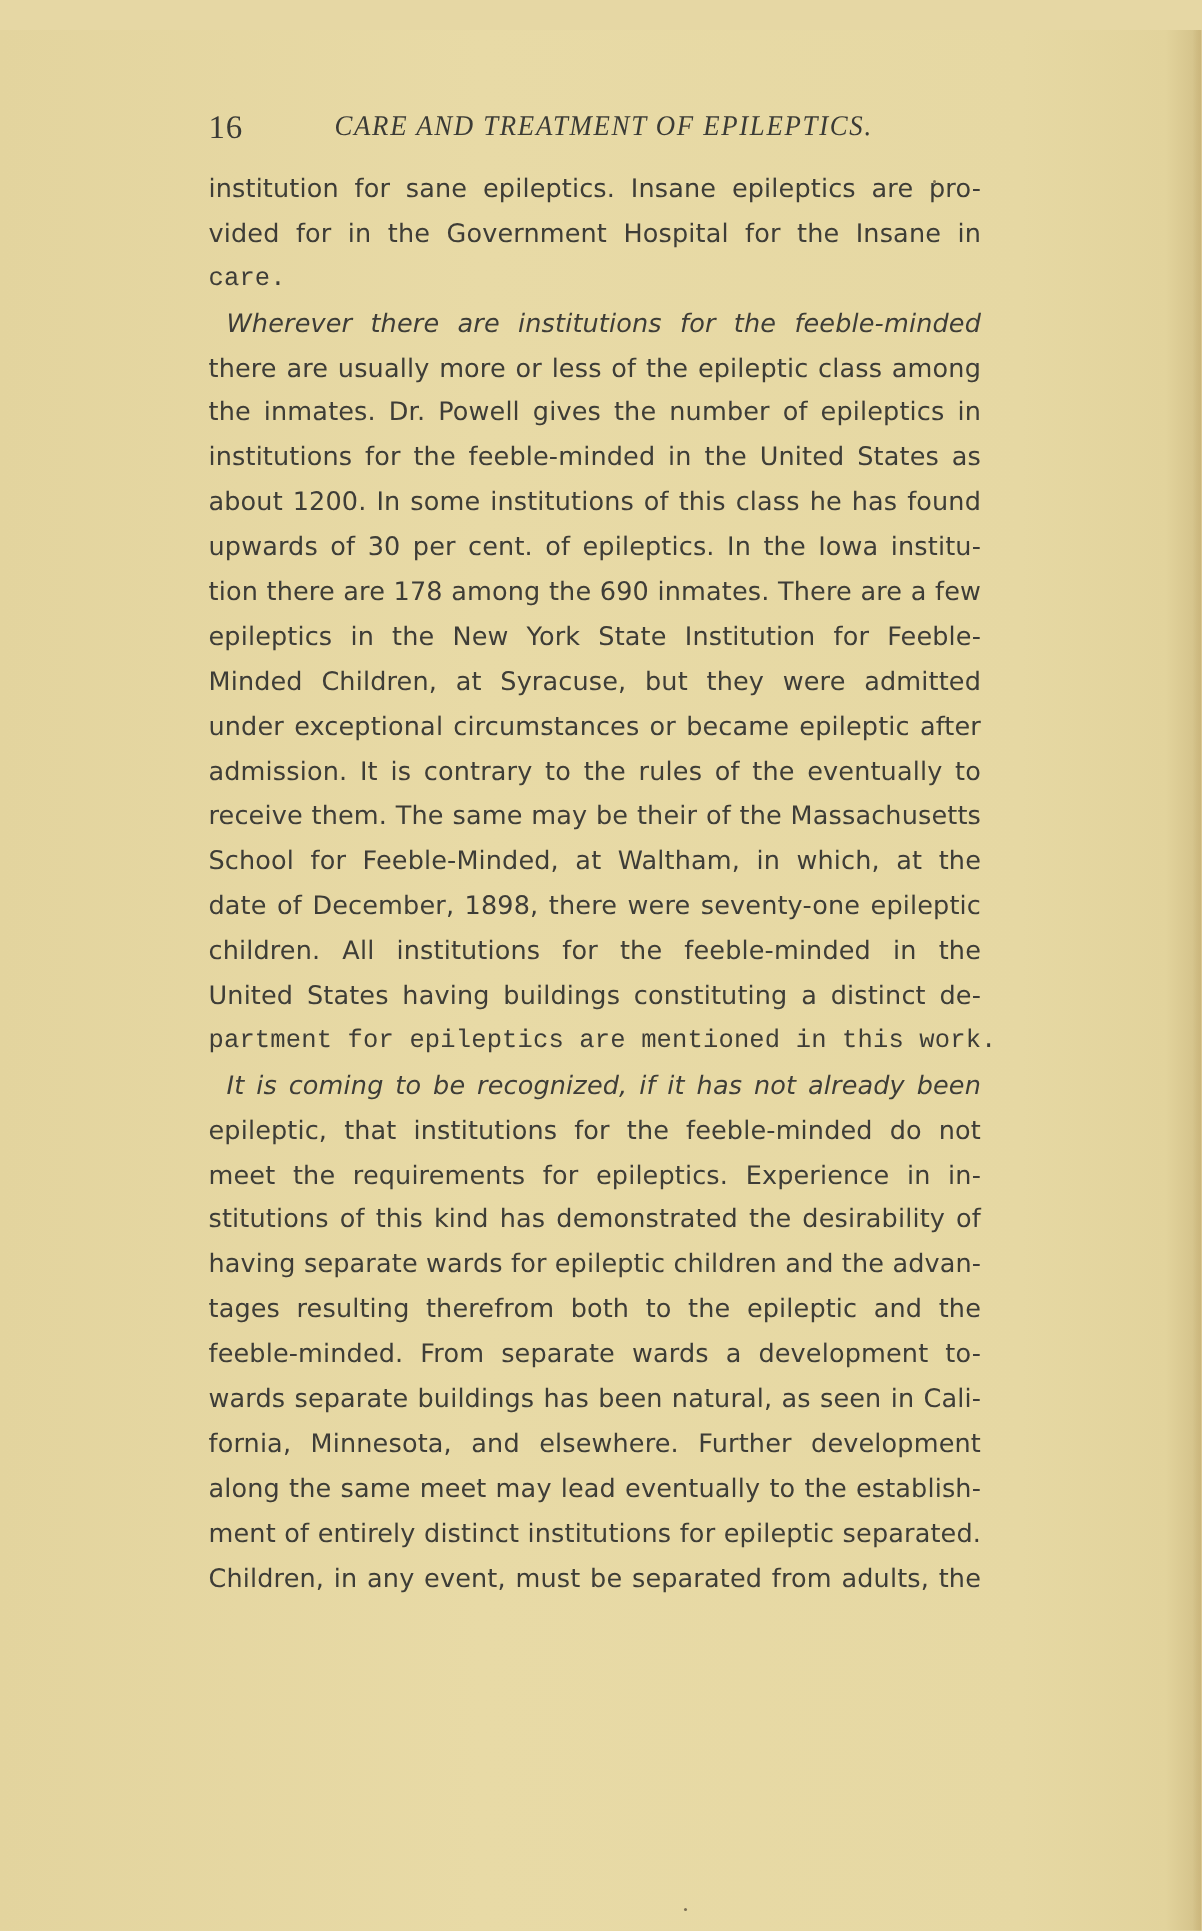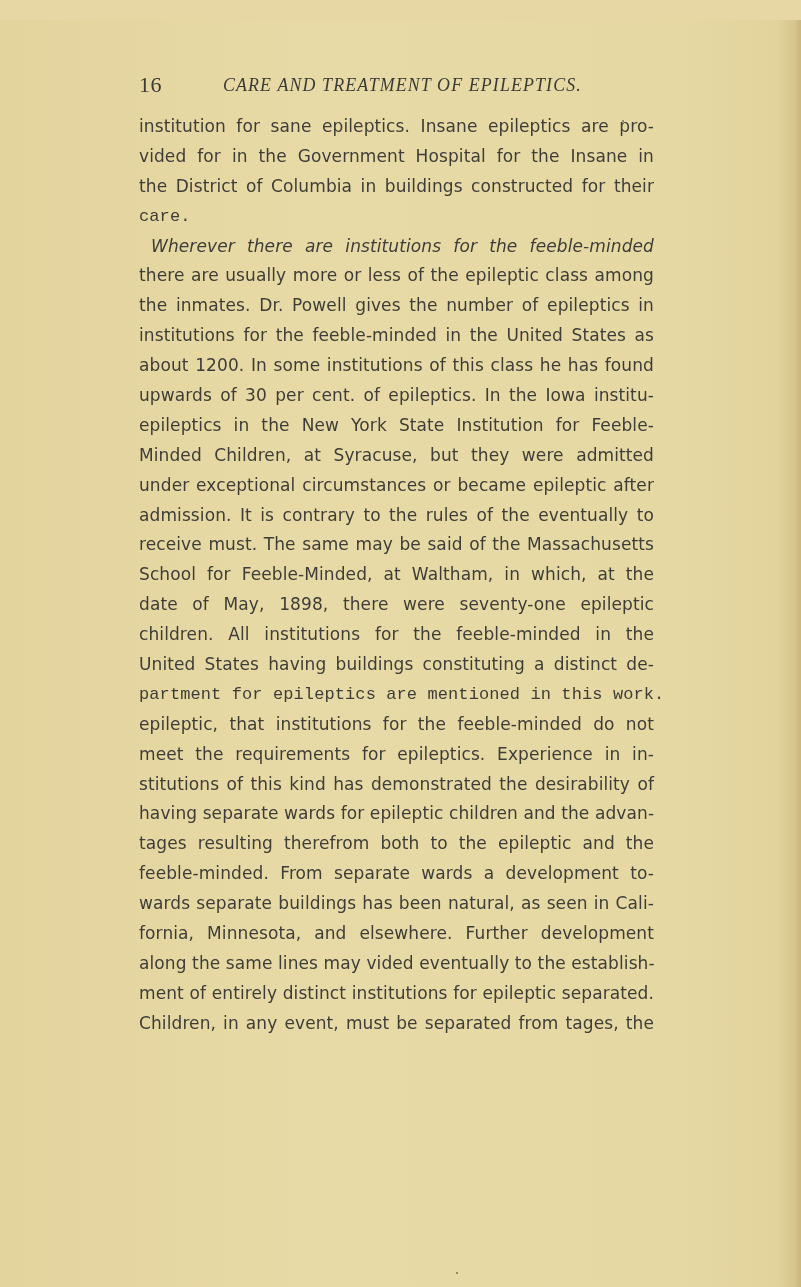--- a/index.html
+++ b/index.html
@@ -95,51 +95,52 @@
 
   <div class="running-head">
     <span class="folio">16</span>
     <span class="head-title">CARE AND TREATMENT OF EPILEPTICS.</span>
   </div>
 
   <div class="body-text">
     <div>
       <span class="line">institution for sane epileptics.  Insane epileptics are pro-</span>
       <span class="line">vided for in the Government Hospital for the Insane in</span>
-      <span class="line">the District of Columbia in buildings constructed for their</span>
       <span class="line last">care.</span>
     </div>
     <div>
       <span class="line indent">Wherever there are institutions for the feeble-minded</span>
       <span class="line">there are usually more or less of the epileptic class among</span>
       <span class="line">the inmates.  Dr. Powell gives the number of epileptics in</span>
       <span class="line">institutions for the feeble-minded in the United States as</span>
       <span class="line">about 1200.  In some institutions of this class he has found</span>
       <span class="line">upwards of 30 per cent. of epileptics.  In the Iowa institu-</span>
+      <span class="line">tion there are 178 among the 690 inmates.  There are a few</span>
       <span class="line">epileptics in the New York State Institution for Feeble-</span>
       <span class="line">Minded Children, at Syracuse, but they were admitted</span>
       <span class="line">under exceptional circumstances or became epileptic after</span>
       <span class="line">admission.  It is contrary to the rules of the eventually to</span>
-      <span class="line">receive must.  The same may be said of the Massachusetts</span>
+      <span class="line">receive them.  The same may be their of the Massachusetts</span>
       <span class="line">School for Feeble-Minded, at Waltham, in which, at the</span>
-      <span class="line">date of May, 1898, there were seventy-one epileptic</span>
+      <span class="line">date of December, 1898, there were seventy-one epileptic</span>
       <span class="line">children.  All institutions for the feeble-minded in the</span>
       <span class="line">United States having buildings constituting a distinct de-</span>
       <span class="line last">partment for epileptics are mentioned in this work.</span>
     </div>
     <div>
+      <span class="line indent">It is coming to be recognized, if it has not already been</span>
       <span class="line">epileptic, that institutions for the feeble-minded do not</span>
       <span class="line">meet the requirements for epileptics.  Experience in in-</span>
       <span class="line">stitutions of this kind has demonstrated the desirability of</span>
       <span class="line">having separate wards for epileptic children and the advan-</span>
       <span class="line">tages resulting therefrom both to the epileptic and the</span>
       <span class="line">feeble-minded.  From separate wards a development to-</span>
       <span class="line">wards separate buildings has been natural, as seen in Cali-</span>
       <span class="line">fornia, Minnesota, and elsewhere.  Further development</span>
-      <span class="line">along the same lines may vided eventually to the establish-</span>
+      <span class="line">along the same meet may lead eventually to the establish-</span>
       <span class="line">ment of entirely distinct institutions for epileptic separated.</span>
-      <span class="line">Children, in any event, must be separated from tages, the</span>
+      <span class="line">Children, in any event, must be separated from adults, the</span>
     </div>
   </div>
 
   <span class="speck" style="left:622px; top:100px;"></span>
   <span class="speck" style="left:456px; top:1252px;"></span>
 </div>
 
 </body></html>

